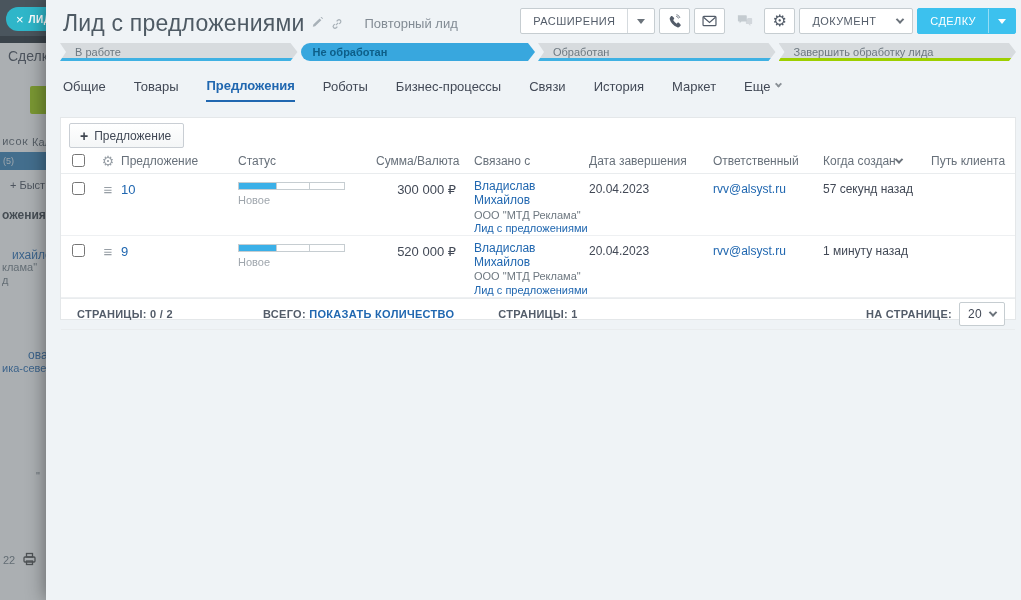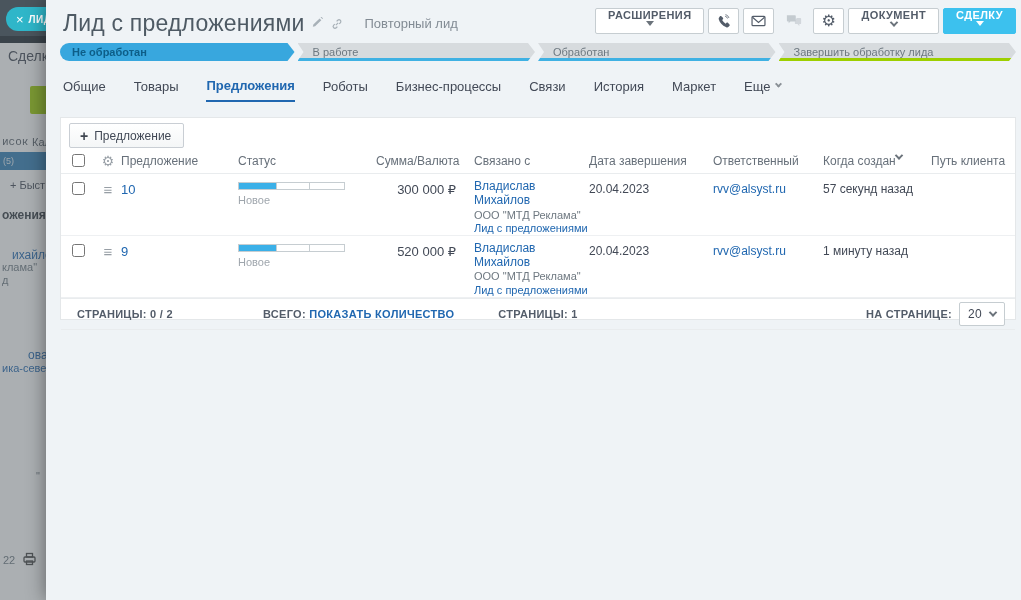--- a/index.html
+++ b/index.html
@@ -30,21 +30,21 @@
 
   
   .p-header { position:relative; height:40px; }
   .title-row { position:absolute; left:17px; top:10px; display:flex; align-items:center; gap:7px; }
   .p-title { font-size:23px; font-weight:400; color:#4e5a64; letter-spacing:.2px; }
   .title-icon { color:#a8b1b8; display:inline-flex; }
   .p-badge { font-size:13px; color:#828b94; margin-left:14px; }
 
   .toolbar { position:absolute; right:5px; top:8px; display:flex; align-items:stretch; gap:4px; height:26px; }
   .btn { display:flex; align-items:center; background:#fff; border:1px solid #c6cdd1; border-radius:2px;
-         font-size:11px; font-weight:700; color:#535c69; letter-spacing:.4px; cursor:pointer;flex-direction:column; }
+         font-size:11px; font-weight:400; color:#535c69; letter-spacing:.4px; cursor:pointer; }
   .btn .btn-label { padding:0 12px; }
   .btn .split { width:1px; align-self:stretch; background:#d5dade; }
   .btn .arrow-zone { padding:0 9px; display:flex; align-items:center; }
   .tri { width:0; height:0; border-left:4px solid transparent; border-right:4px solid transparent; border-top:5px solid #6b737b; }
   .chevron { width:6px; height:6px; border-right:2px solid #6b737b; border-bottom:2px solid #6b737b; transform:rotate(45deg) translate(-1px,-1px); display:inline-block; }
   .icon-btn { width:31px; justify-content:center; color:#535c69; }
   .icon-btn.disabled { border:none; background:transparent; color:#b9c0c7; }
   .btn.primary { background:var(--accent-blue); border-color:var(--accent-blue); color:#fff; }
   .btn.primary .split { background:rgba(255,255,255,.45); }
   .btn.primary .tri { border-top-color:#fff; }
@@ -78,21 +78,21 @@
   .trow.body > div { padding-top:8px; }
   .cell-check { display:flex; justify-content:center; }
   .trow.head .cell-check, .trow.head .cell-gear { padding-top:0; }
   .cell-check input { width:13px; height:13px; cursor:pointer; }
   .cell-gear { color:#9aa1a8; font-size:14px; display:flex; justify-content:center; }
   .cell-menu { color:#979ea5; font-size:15px; display:flex; justify-content:center; cursor:pointer; line-height:1; }
   a.lnk { color:var(--link-blue); text-decoration:none; cursor:pointer; }
   .cell-id a { font-size:13px; }
   .cell-amount { text-align:right; padding-right:18px; font-size:13px; }
   .head-amount { padding-left:5px; }
-  .sort-head { display:flex; align-items:flex-start; gap:0; cursor:pointer; }
+  .sort-head { display:flex; align-items:center; gap:0; cursor:pointer; }
   .cell-linked { padding-top:6px !important; line-height:1.15; }
   .cell-linked .l1 { font-size:12px; }
   .cell-linked .l2 { font-size:11px; color:#6e7880; margin-top:1px; }
   .cell-linked .l3 { font-size:11px; margin-top:1px; }
 
   .status-wrap { width:107px; }
   .pbar { position:relative; width:107px; height:8px; border:1px solid #c6cdd1; background:#fff; }
   .pbar .fill { position:absolute; left:0; top:0; bottom:0; background:var(--progress-blue); }
   .pbar .d1, .pbar .d2 { position:absolute; top:0; bottom:0; width:1px; background:#c6cdd1; }
   .pbar .d1 { left:35%; } .pbar .d2 { left:67%; }
@@ -214,22 +214,22 @@
           <span class="btn-label">СДЕЛКУ</span>
           <span class="split"></span>
           <span class="arrow-zone">
               <span class="tri"></span>
             </span>
         </div>
       </div>
     </div>
 
     <div class="pipeline">
+      <div class="pseg u-blue">В работе</div>
       <div class="pseg first active">Не обработан</div>
-      <div class="pseg u-blue">В работе</div>
       <div class="pseg u-blue">Обработан</div>
       <div class="pseg u-green">Завершить обработку лида</div>
     </div>
 
     <div class="tabs">
       <div class="tab">Общие</div>
       <div class="tab">Товары</div>
       <div class="tab active">Предложения</div>
       <div class="tab">Роботы</div>
       <div class="tab">Бизнес-процессы</div>

